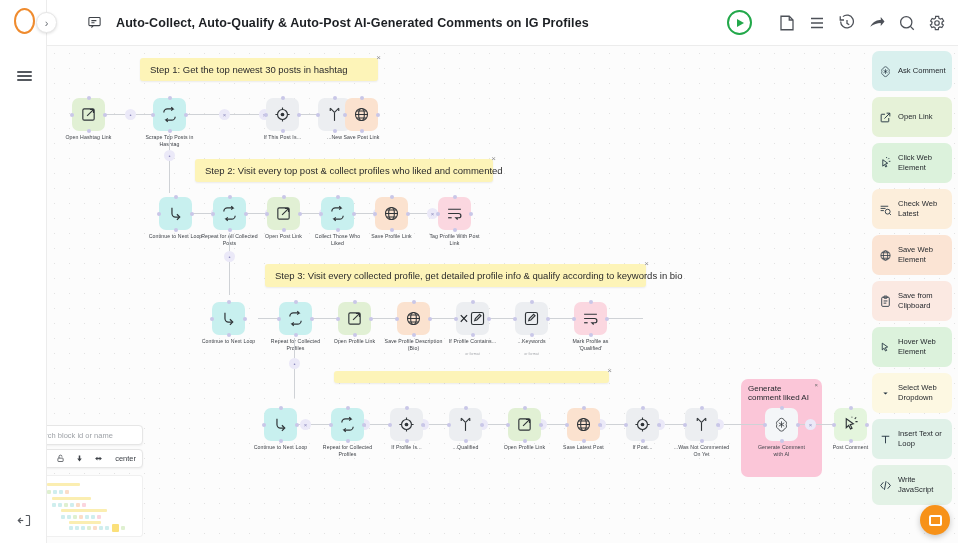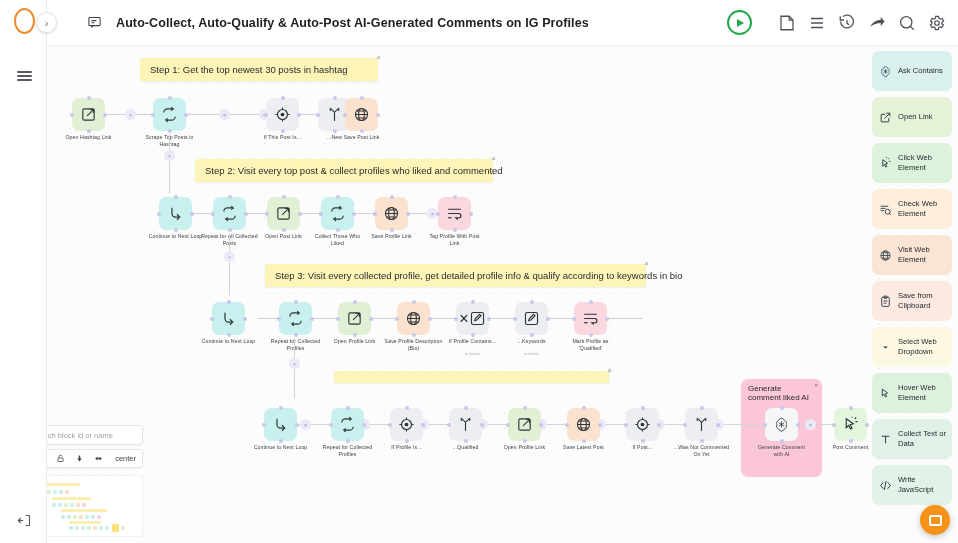--- a/index.html
+++ b/index.html
@@ -751,21 +751,21 @@
 
   <div class="right-panel">
 
     <div class="act" style="background:#d9f0ee">
       <span class="act-ico">
         <svg viewBox="0 0 24 24" fill="none" stroke="currentColor" stroke-width="1.2">
           <path d="M12 3.2a4 4 0 013.9 3.1 4 4 0 012.6 6 4 4 0 01-2.6 6 4 4 0 01-7.8 0 4 4 0 01-2.6-6 4 4 0 012.6-6A4 4 0 0112 3.2z"></path>
           <path d="M12 7.5v9M8.2 9.7l7.6 4.6M15.8 9.7l-7.6 4.6"></path>
         </svg>
       </span>
-      <span class="act-lbl">Ask Contains</span>
+      <span class="act-lbl">Ask Comment</span>
     </div>
 
     <div class="act" style="background:#e6f2d8">
       <span class="act-ico">
         <svg viewBox="0 0 24 24" fill="none" stroke="currentColor" stroke-width="1.7">
           <path d="M14 4h6v6"></path>
             <path d="M10 14L20 4"></path>
             <path d="M18 13v6a1 1 0 01-1 1H5a1 1 0 01-1-1V7a1 1 0 011-1h6"></path>
         </svg>
       </span>
@@ -783,71 +783,71 @@
     </div>
 
     <div class="act" style="background:#fceedb">
       <span class="act-ico">
         <svg viewBox="0 0 24 24" fill="none" stroke="currentColor" stroke-width="1.6">
           <path d="M3 6h14M3 10h9M3 14h6"></path>
             <circle cx="16" cy="16" r="4.5"></circle>
             <path d="M19.4 19.4L22 22"></path>
         </svg>
       </span>
-      <span class="act-lbl">Check Web Element</span>
+      <span class="act-lbl">Check Web Latest</span>
     </div>
 
     <div class="act" style="background:#fbe4d4">
       <span class="act-ico">
         <svg viewBox="0 0 24 24" fill="none" stroke="currentColor" stroke-width="1.4">
           <circle cx="12" cy="12" r="8.5"></circle>
             <ellipse cx="12" cy="12" rx="4" ry="8.5"></ellipse>
             <path d="M3.5 12h17M5 7h14M5 17h14"></path>
         </svg>
       </span>
-      <span class="act-lbl">Visit Web Element</span>
+      <span class="act-lbl">Save Web Element</span>
     </div>
 
 
     <div class="act" style="background:#fbe9e2">
       <span class="act-ico">
         <svg viewBox="0 0 24 24" fill="none" stroke="currentColor" stroke-width="1.6">
           <rect x="5" y="4" width="14" height="17" rx="2"></rect>
             <rect x="9" y="2" width="6" height="4" rx="1"></rect>
           <path d="M8.5 11h7M8.5 15h5"></path>
         </svg>
       </span>
       <span class="act-lbl">Save from Clipboard</span>
     </div>
 
+    <div class="act" style="background:#dcf2dc">
+      <span class="act-ico">
+        <svg viewBox="0 0 24 24" fill="none" stroke="currentColor" stroke-width="1.6">
+          <path d="M6 4l10 7-4.4 1.2 2.6 5.2-2.2 1.1-2.6-5.1L6 16.5z"></path>
+        </svg>
+      </span>
+      <span class="act-lbl">Hover Web Element</span>
+    </div>
+
     <div class="act" style="background:#fdf8e2">
       <span class="act-ico">
         <svg viewBox="0 0 24 24" fill="currentColor">
             <path d="M8 10l4 4 4-4z"></path>
           </svg>
       </span>
       <span class="act-lbl">Select Web Dropdown</span>
     </div>
 
-    <div class="act" style="background:#dcf2dc">
-      <span class="act-ico">
-        <svg viewBox="0 0 24 24" fill="none" stroke="currentColor" stroke-width="1.6">
-          <path d="M6 4l10 7-4.4 1.2 2.6 5.2-2.2 1.1-2.6-5.1L6 16.5z"></path>
-        </svg>
-      </span>
-      <span class="act-lbl">Hover Web Element</span>
-    </div>
-
     <div class="act" style="background:#e0f1e8">
       <span class="act-ico">
         <svg viewBox="0 0 24 24" fill="none" stroke="currentColor" stroke-width="1.7">
           <path d="M5 6h14M12 6v13"></path>
         </svg>
       </span>
-      <span class="act-lbl">Collect Text or Data</span>
+      <span class="act-lbl">Insert Text or Loop</span>
     </div>
 
     <div class="act" style="background:#e3f2e6">
       <span class="act-ico">
         <svg viewBox="0 0 24 24" fill="none" stroke="currentColor" stroke-width="1.7">
           <path d="M8 6l-5 6 5 6M16 6l5 6-5 6M13 4l-3 16"></path>
         </svg>
       </span>
       <span class="act-lbl">Write JavaScript</span>
     </div>

